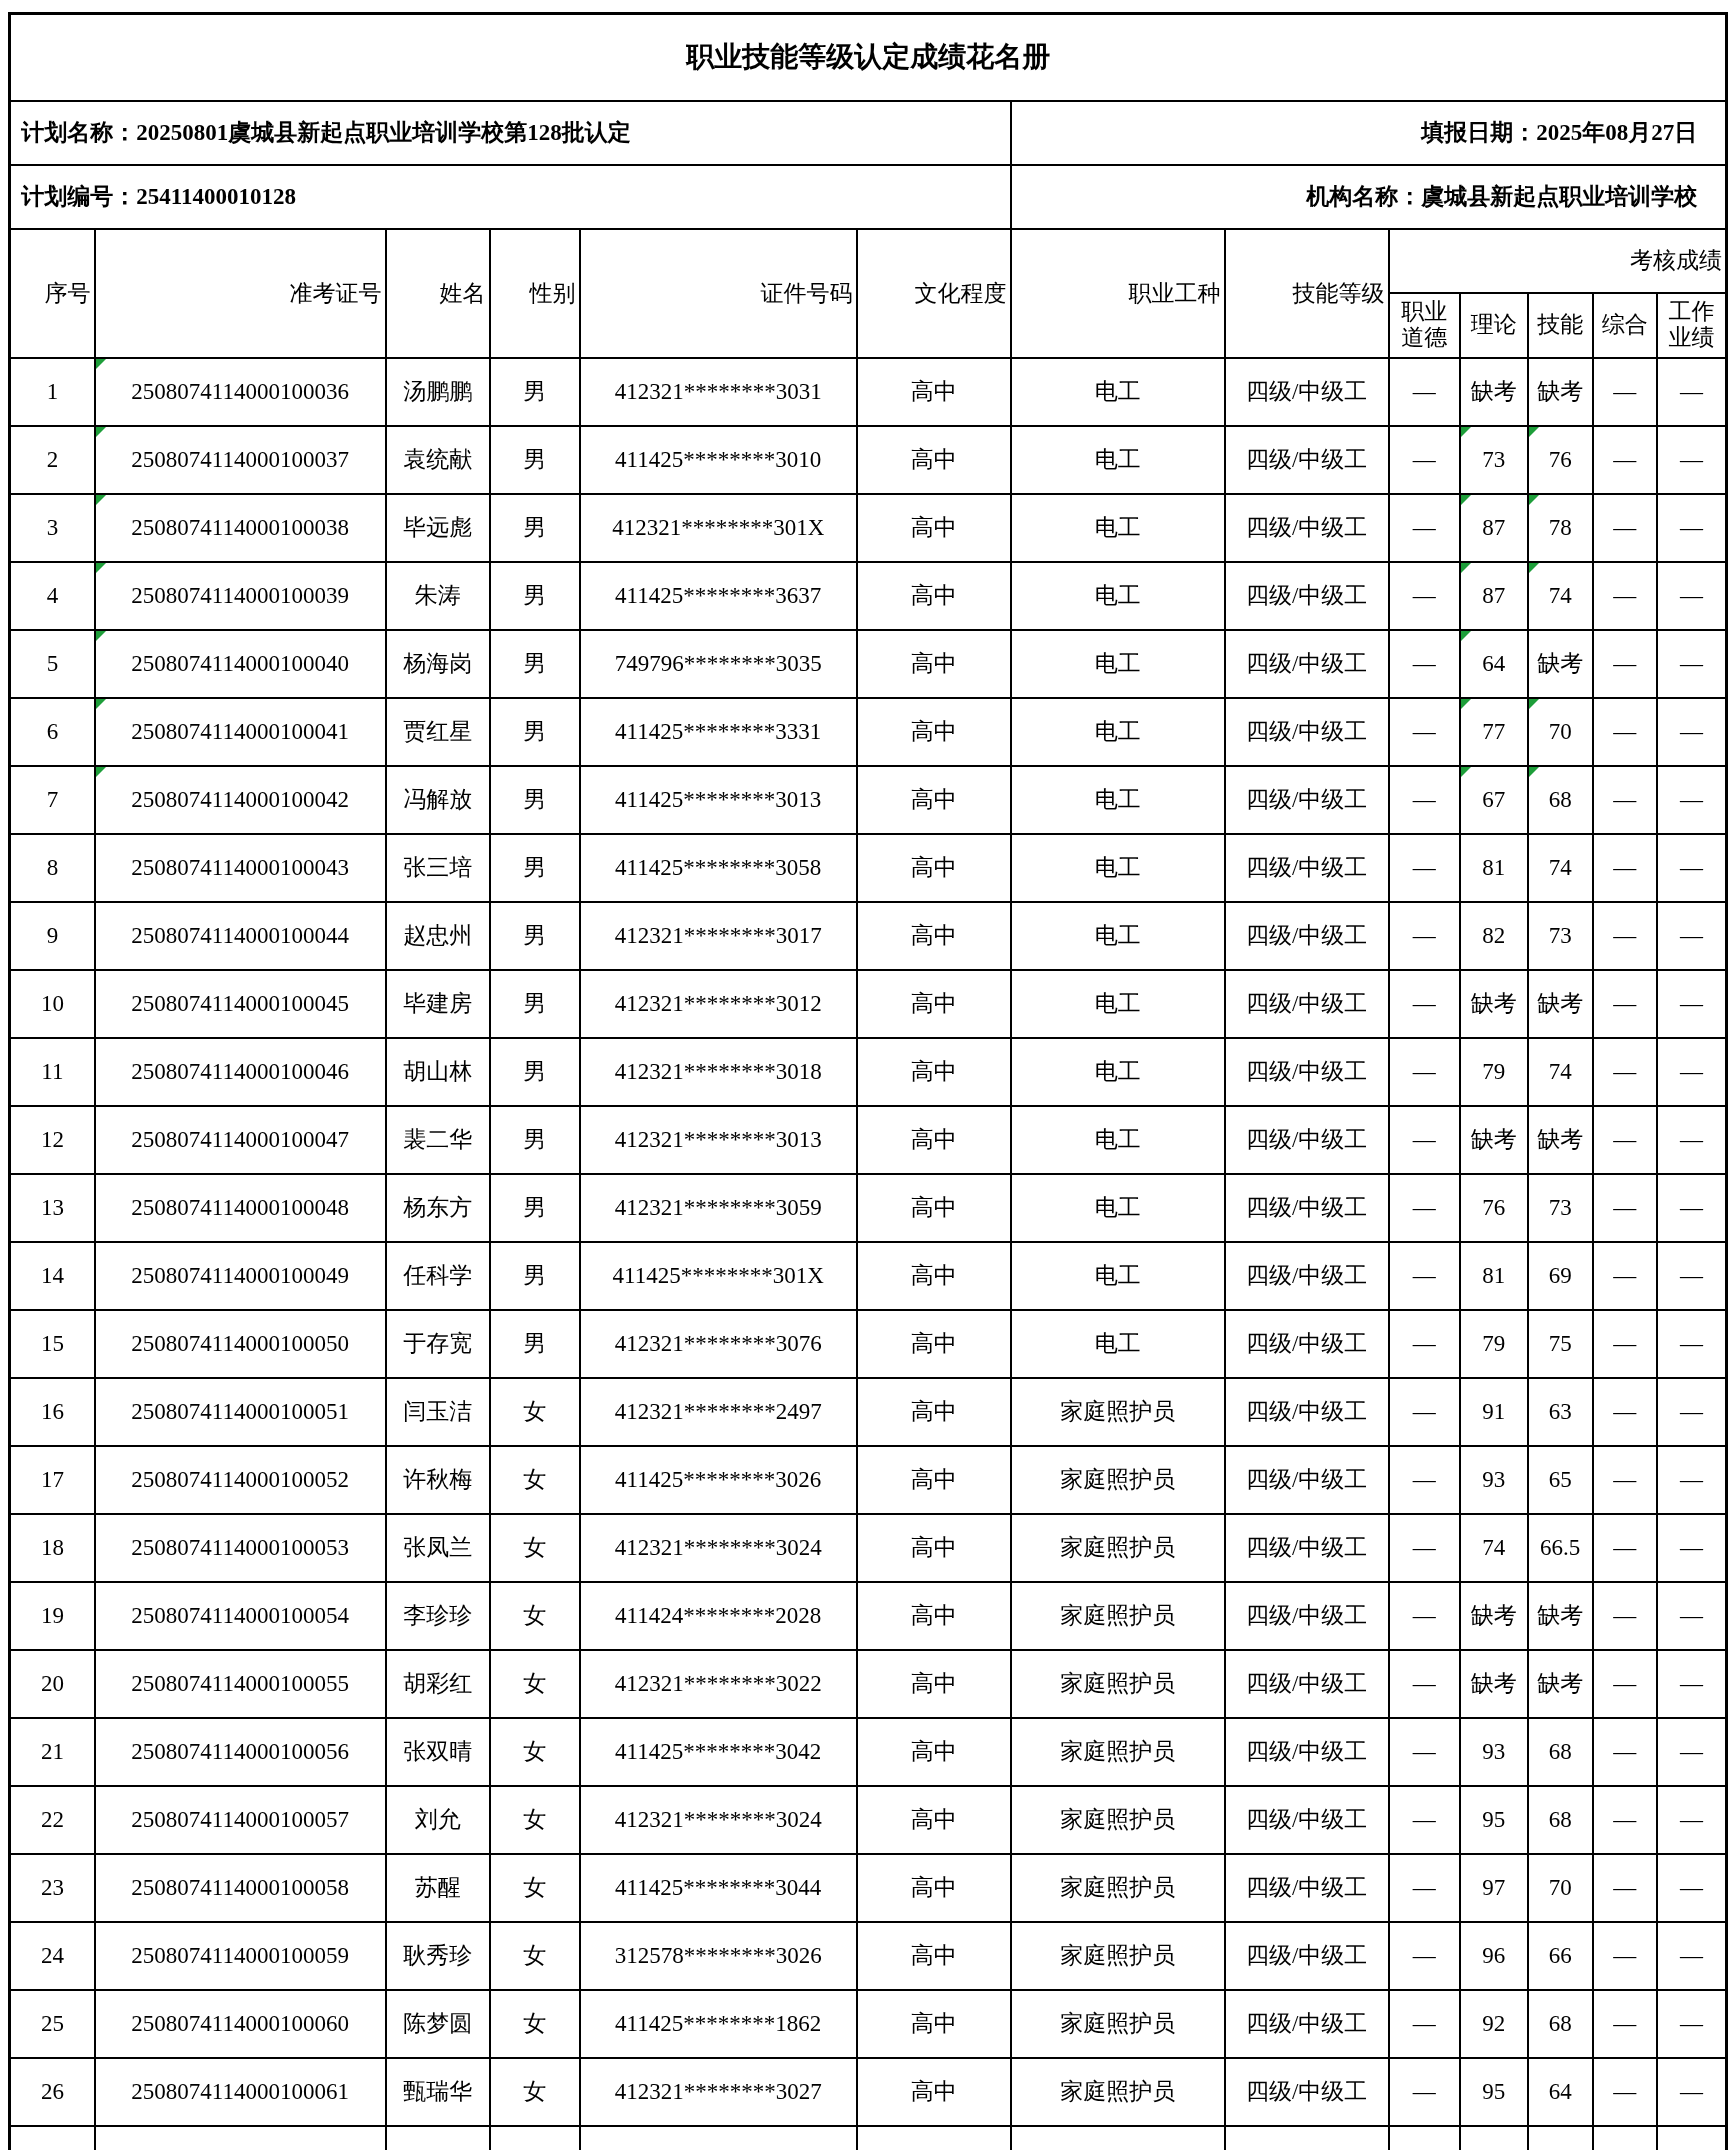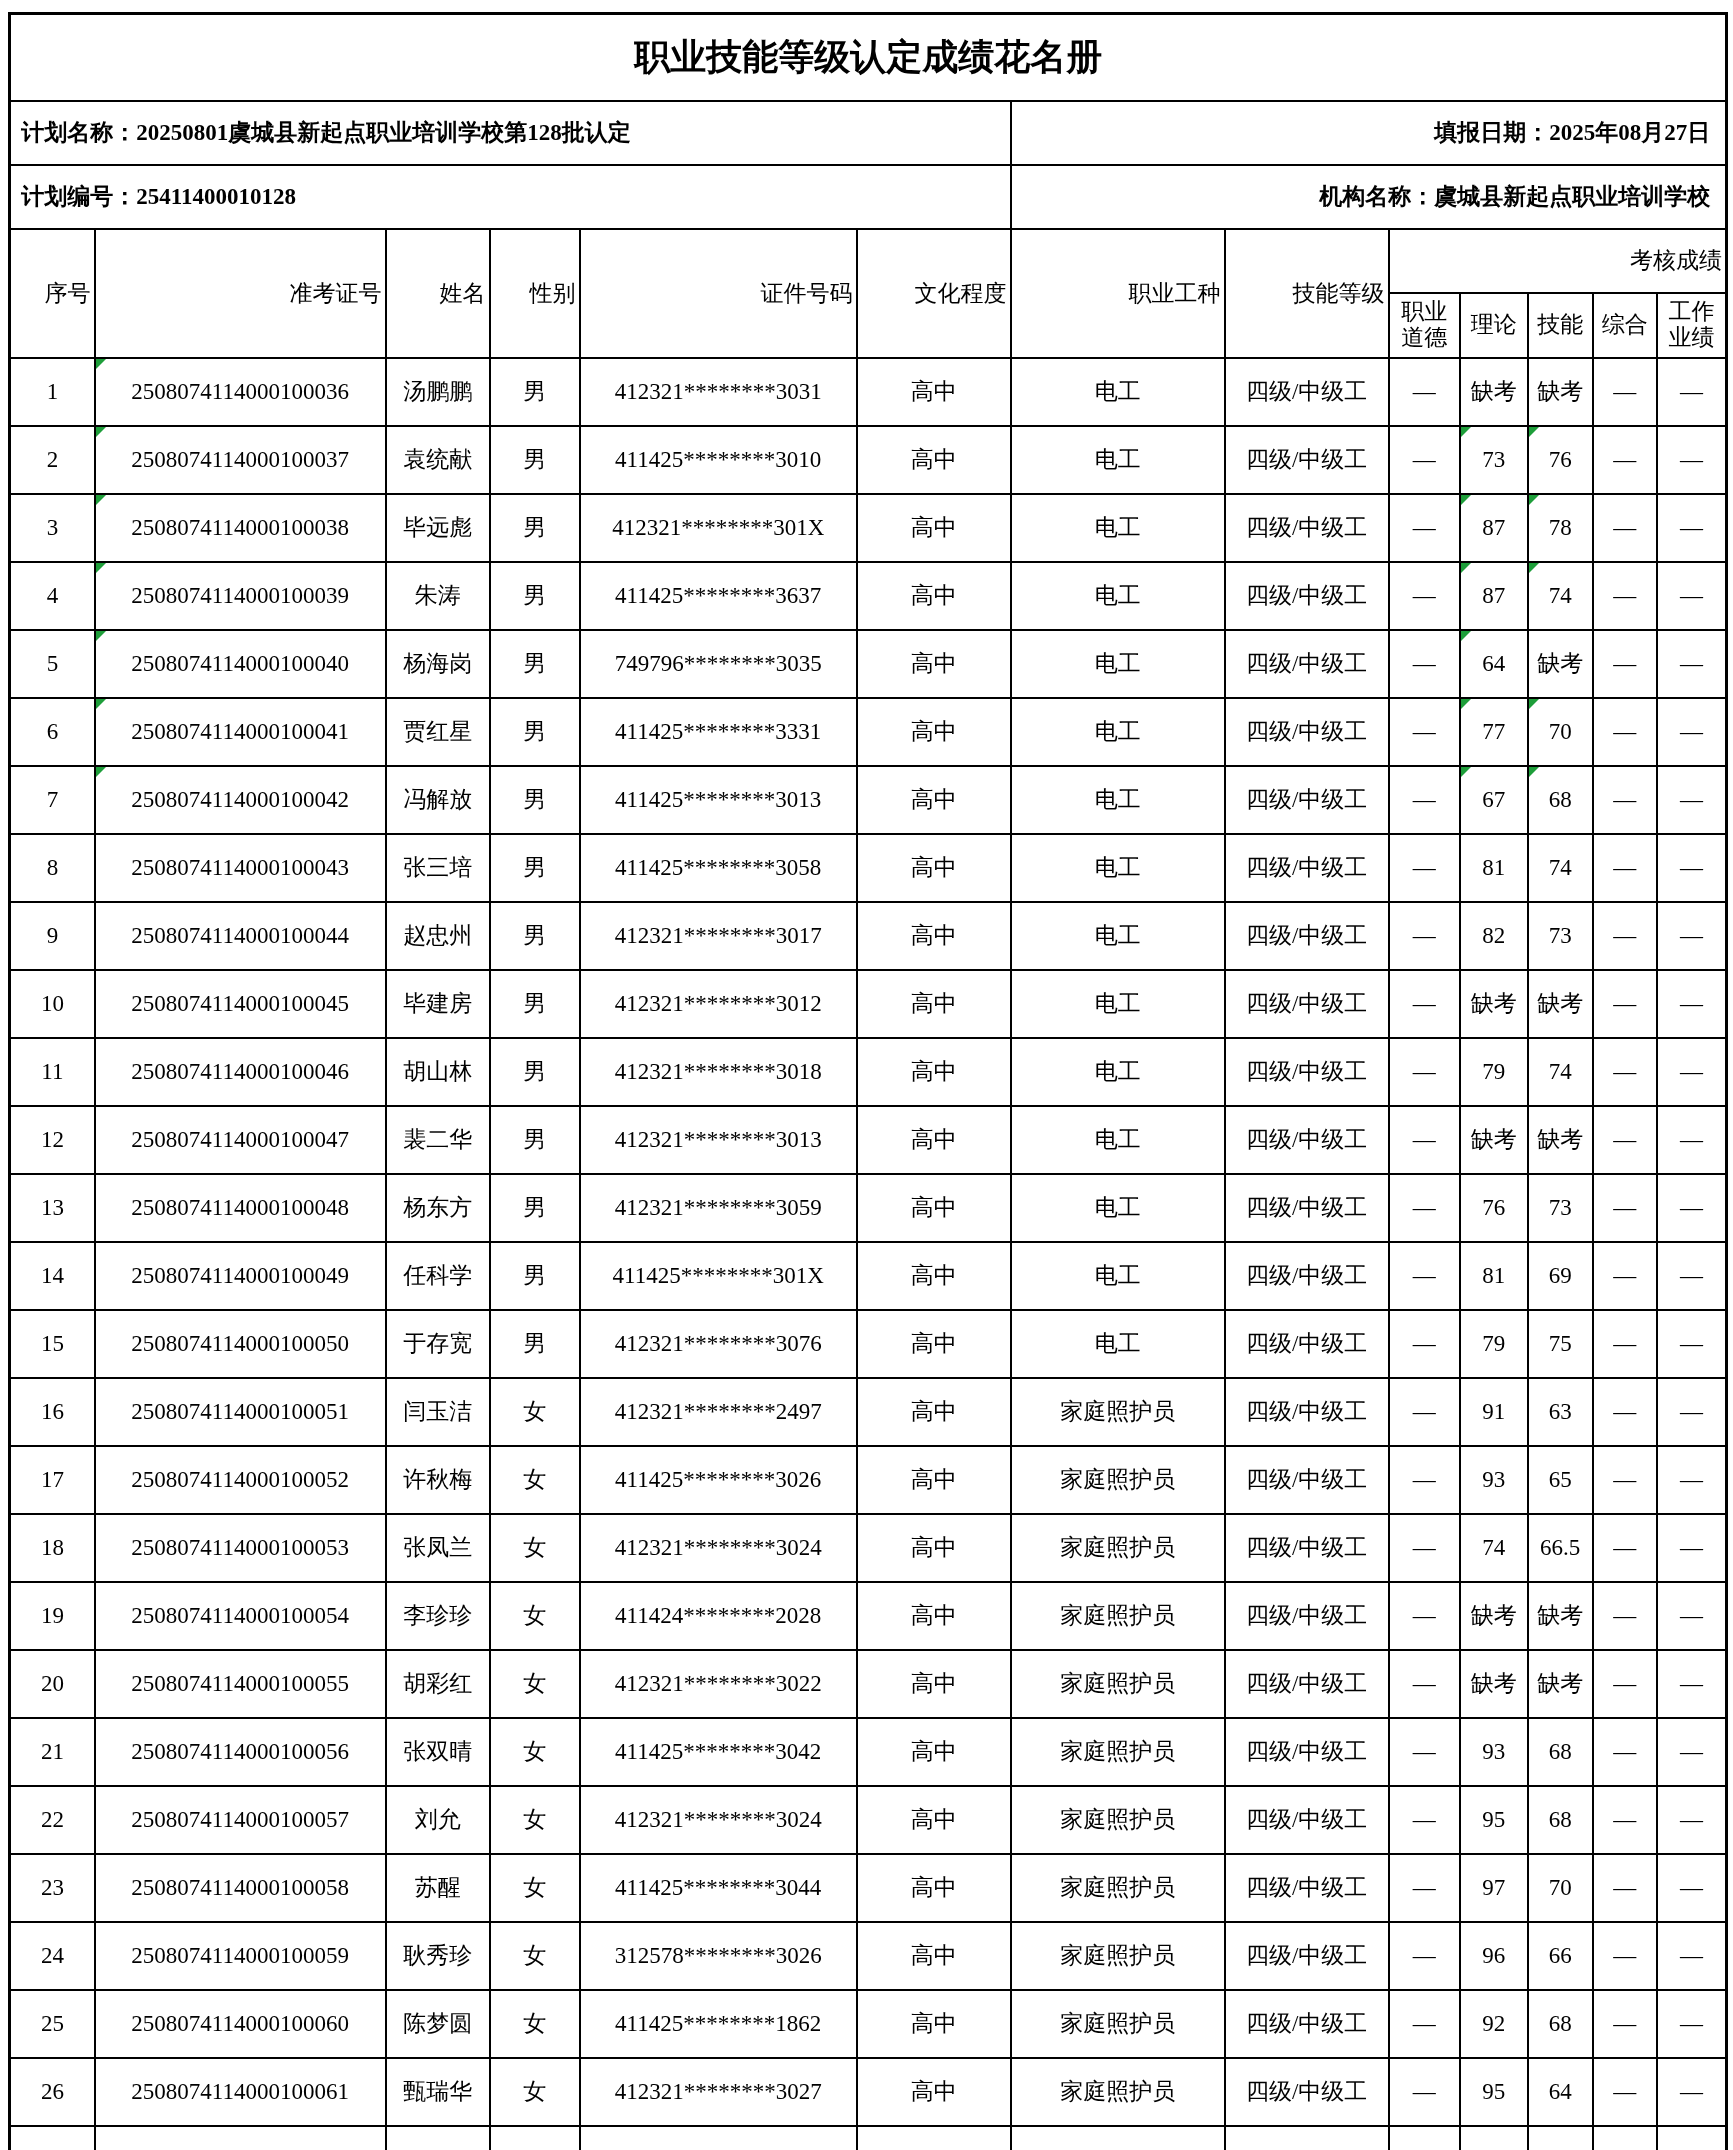--- a/index.html
+++ b/index.html
@@ -15,24 +15,24 @@
     padding:0 3.3px;
     text-align:center;
     vertical-align:middle;
     font-weight:normal;
     font-size:23px;
     position:relative;
     overflow:hidden;
     background:#fff;
   }
   table{border:3.3px solid #000;}
-  tr.title-row td{font-size:36px;font-weight:bold;height:85px;}
+  tr.title-row td{font-size:28px;font-weight:bold;height:85px;}
   tr.info td{height:62px;font-weight:bold;}
   tr.info td.left{text-align:left;padding-left:10px;}
-  tr.info td.right{text-align:right;padding-right:15px;}
+  tr.info td.right{text-align:right;padding-right:28px;}
   tr.h1 td{height:62px;text-align:right;}
   tr.h2 td{height:63px;white-space:pre-line;line-height:1.15;}
   tbody td{height:66px;}
   .tri{
     position:absolute;left:0;top:0;width:0;height:0;
     border-top:10px solid #1e9e3a;
     border-right:10px solid transparent;
     display:block;
   }
   .cellv{display:inline-block;max-width:100%;}

